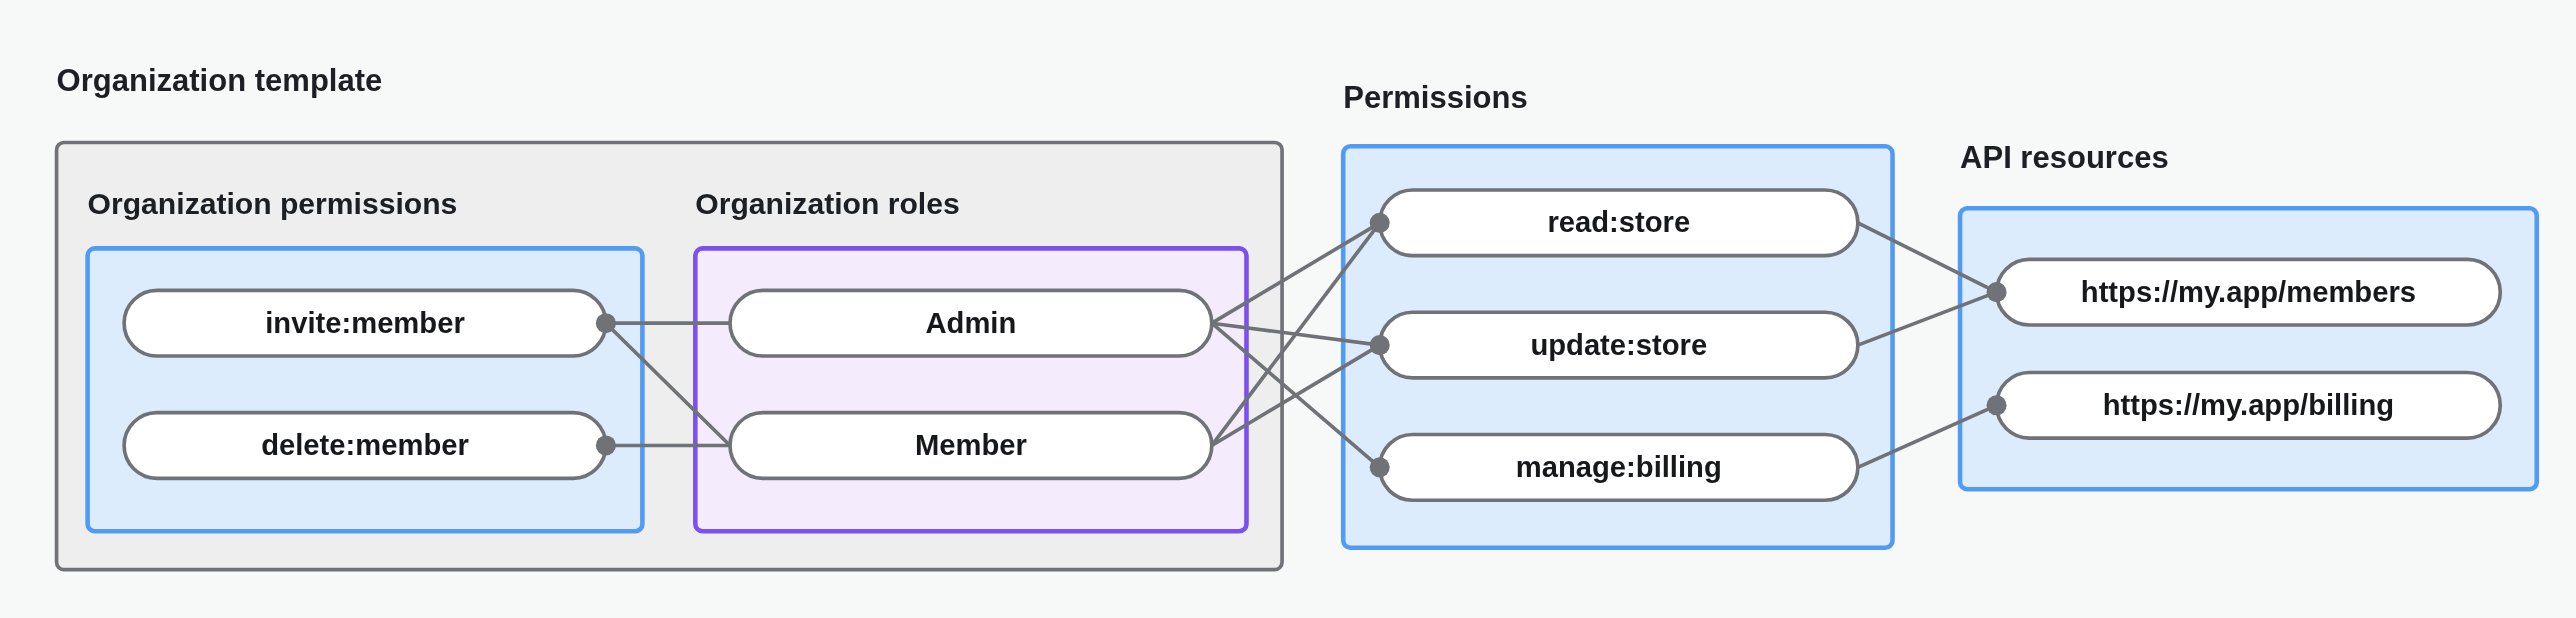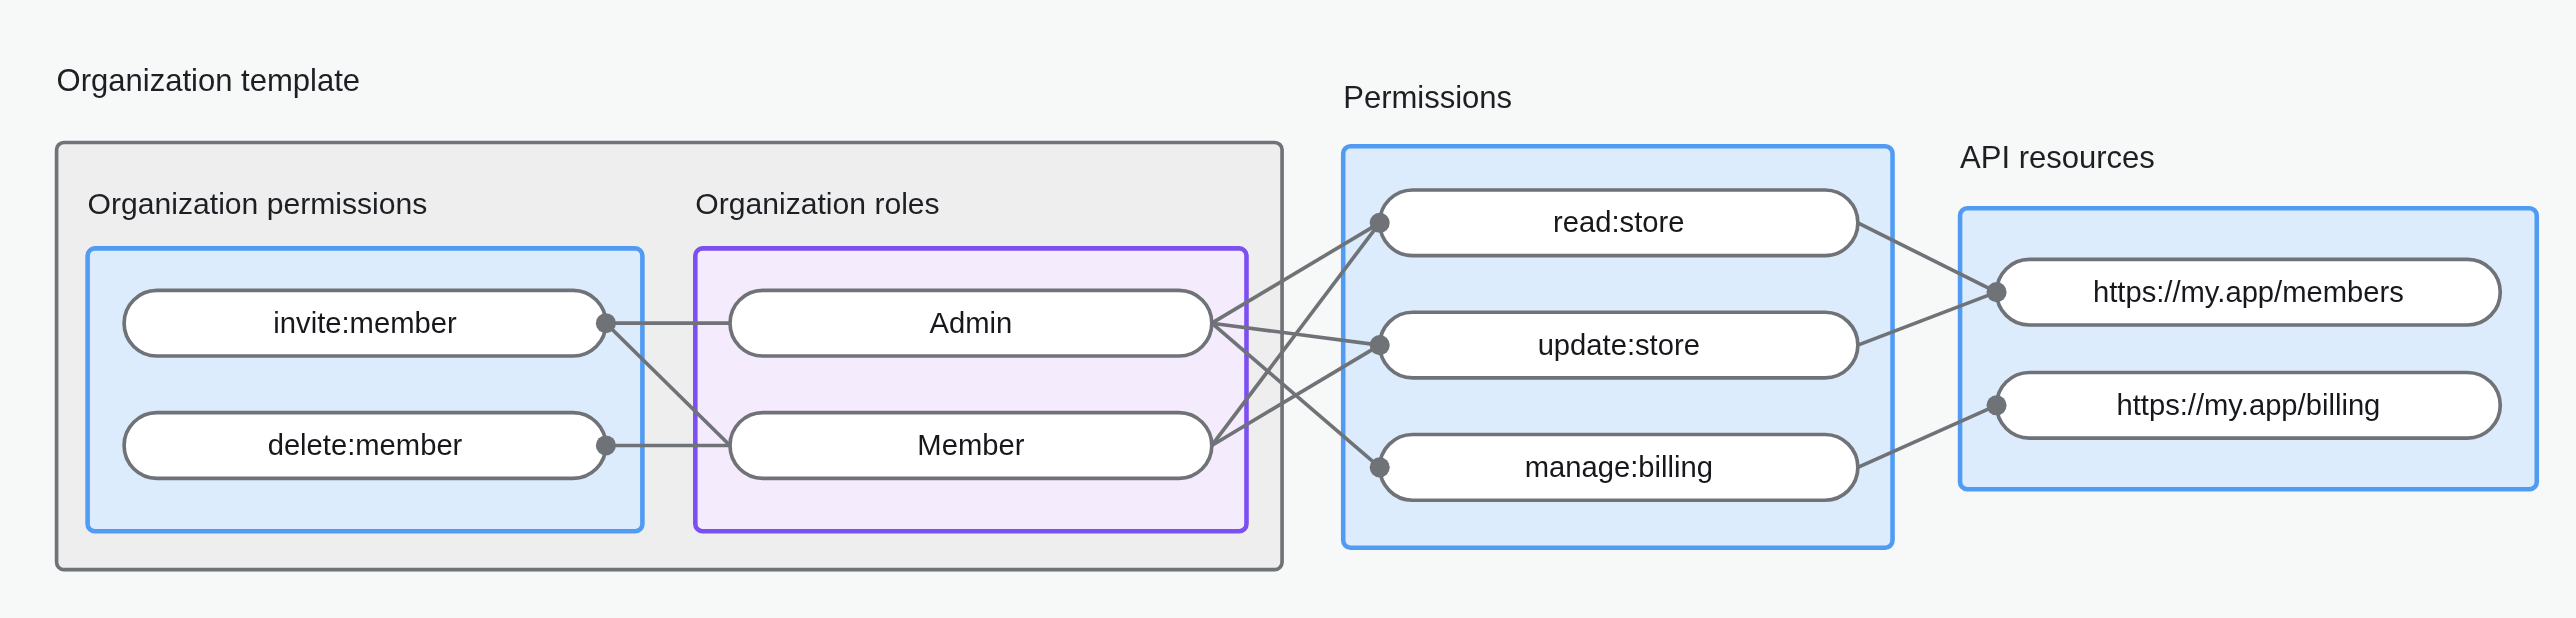--- a/index.html
+++ b/index.html
@@ -7,20 +7,21 @@
     padding: 0;
     background: #f7f8f8;
   }
   #stage {
     position: relative;
     width: 2576px;
     height: 619px;
     background: #f7f8f8;
     font-family: "Liberation Sans", sans-serif;
     overflow: hidden;
+    font-weight: bold;
   }
   svg#diagram {
     position: absolute;
     top: 0; left: 0;
     width: 2576px;
     height: 619px;
   }
   .grp-title {
     font-family: "Liberation Sans", sans-serif;
     font-size: 34px;

